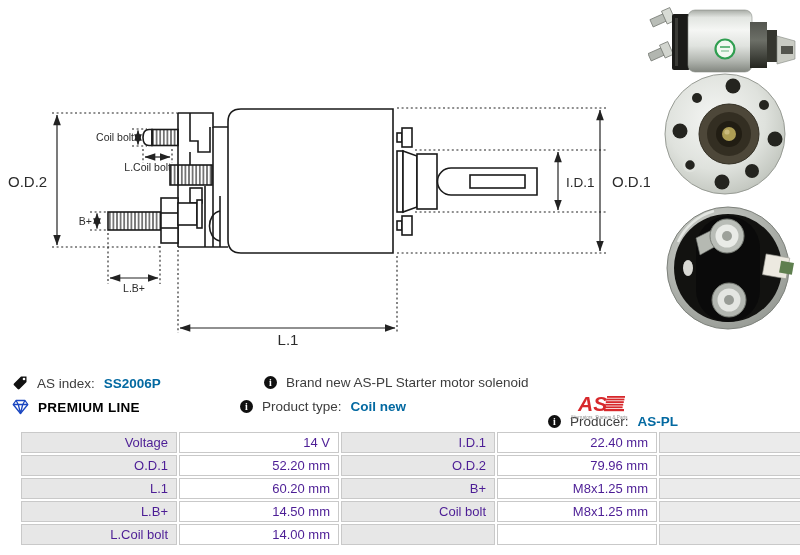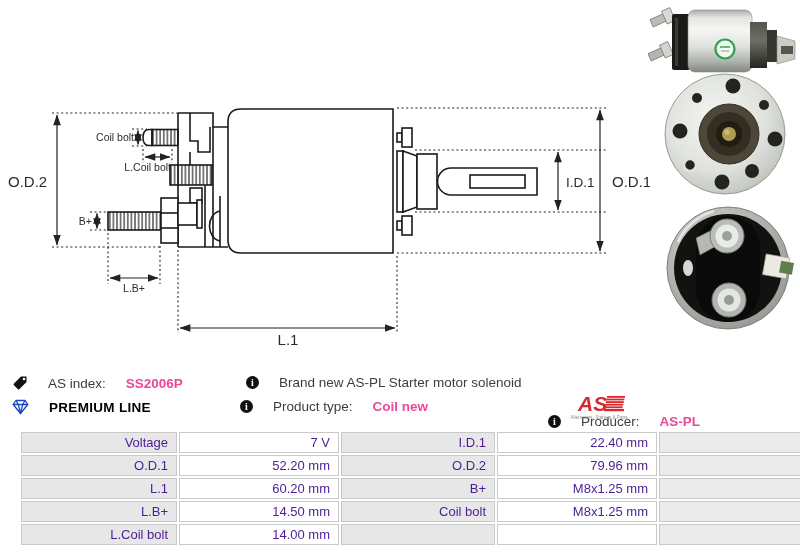--- a/index.html
+++ b/index.html
@@ -9,23 +9,23 @@
   }
   .abs { position:absolute; }
   
   #diagram { left:0; top:0; width:650px; height:370px; }
   
   .photo { display:block; }
   #photo-side  { left:648px; top:2px;   width:150px; height:78px; }
   #photo-front { left:653px; top:72px;  width:145px; height:124px; }
   #photo-back  { left:658px; top:198px; width:140px; height:135px; }
   
-  .info-item { position:absolute; display:flex; align-items:center; gap:20px;
+  .info-item { position:absolute; display:flex; align-items:center; gap:9px;
     font-size:13.5px; color:#3d3d3d; white-space:nowrap; }
-  .info-item b { color:#ec4899; }
+  .info-item b { color:#0369a1; }
   .premium-text { color:#000000; font-weight:bold; letter-spacing:.3px; }
   .iicon { width:13px; height:13px; border-radius:50%; background:#101010; color:#fff;
     display:inline-flex; align-items:center; justify-content:center; flex:0 0 13px;
     font-size:10px; font-weight:bold; font-family:"Liberation Serif", serif; }
   .iicon::before { content:"i"; }
   
   table.specs { position:absolute; left:19px; top:430px; width:784px;
     border-collapse:separate; border-spacing:2px; table-layout:fixed;
     font-size:13px; color:#4c1d95; }
   table.specs td { height:17px; line-height:17px; padding:1px 8px 1px 4px;
@@ -239,21 +239,21 @@
   <span style="display:inline-flex;">
     <svg width="16" height="16" viewBox="0 0 16 16">
       <path d="M9,1.5 L14.5,1.5 L14.5,7 L7.5,14 C7,14.5 6.2,14.5 5.7,14 L2,10.3 C1.5,9.8 1.5,9 2,8.5 L9,1.5 Z" fill="#111"></path>
       <circle cx="12" cy="4" r="1.3" fill="#fff"></circle>
     </svg>
   </span>
   <span>AS index:</span>
   <b>SS2006P</b>
 </div>
 
-<div class="info-item" style="left:246px; top:375px;">
+<div class="info-item" style="left:264px; top:375px;">
   <span class="iicon"></span>
   <span>Brand new AS-PL Starter motor solenoid</span>
 </div>
 
 <div class="info-item" style="left:548px; top:378px;margin-top:36px;">
   <span class="iicon"></span>
   <span>Producer:</span>
   <b>AS-PL</b>
 </div>
 
@@ -294,21 +294,21 @@
   <colgroup>
     <col style="width:156px">
       <col style="width:160px">
       <col style="width:154px">
       <col style="width:160px">
       <col>
   </colgroup>
   <tbody>
     <tr>
       <td class="lbl">Voltage</td>
-      <td class="val">7 V</td>
+      <td class="val">14 V</td>
       <td class="lbl">I.D.1</td>
       <td class="val">22.40 mm</td>
       <td class="fill"></td>
     </tr>
     <tr>
       <td class="lbl">O.D.1</td>
       <td class="val">52.20 mm</td>
       <td class="lbl">O.D.2</td>
       <td class="val">79.96 mm</td>
       <td class="fill"></td>

